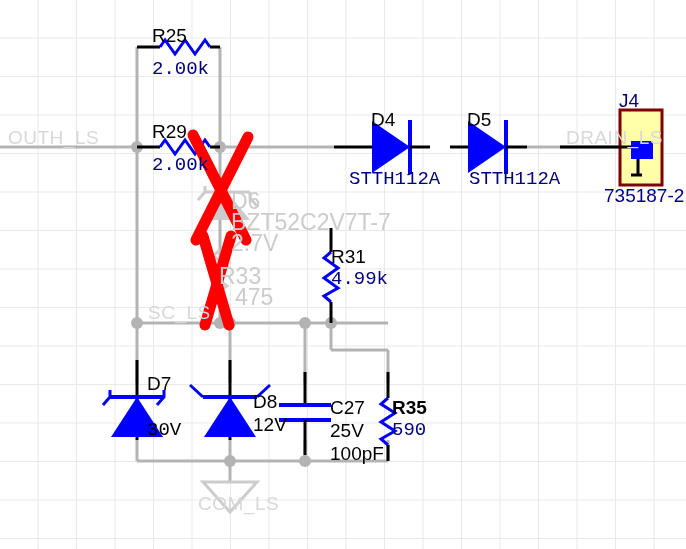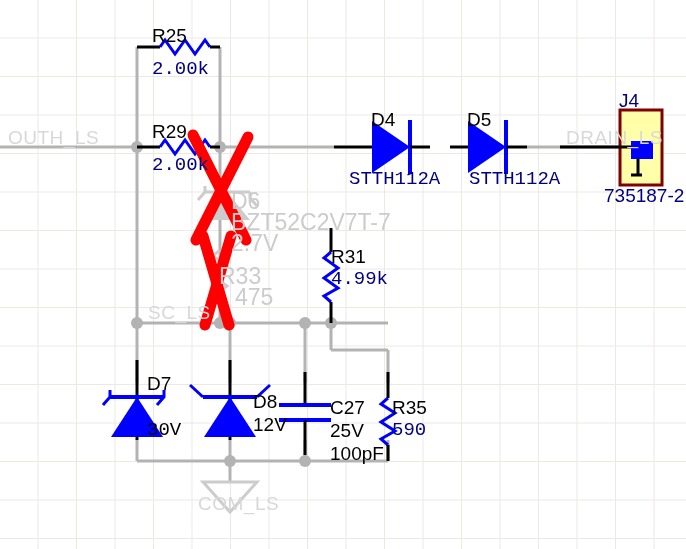--- a/index.html
+++ b/index.html
@@ -206,19 +206,19 @@
   <div class="lbl des" style="left:147px;top:374px;">D7</div>
   <div class="lbl valblk" style="left:147px;top:421px;font-family:Liberation Mono, monospace;">30V</div>
 
   <div class="lbl des" style="left:253px;top:392px;">D8</div>
   <div class="lbl valblk" style="left:253px;top:415px;">12V</div>
 
   <div class="lbl des" style="left:330px;top:398px;">C27</div>
   <div class="lbl valblk" style="left:330px;top:421px;">25V</div>
   <div class="lbl valblk" style="left:330px;top:444px;">100pF</div>
 
-  <div class="lbl des" style="left:392px;top:398px;">R35</div>
+  <div class="lbl des" style="left:392px;top:398px;font-weight:bold;">R35</div>
   <div class="lbl val" style="left:392px;top:421px;">590</div>
 
   <div class="lbl jlbl" style="left:619px;top:91px;">J4</div>
   <div class="lbl jlbl" style="left:604px;top:186px;">735187-2</div>
 
 </div>
 
 </body></html>

